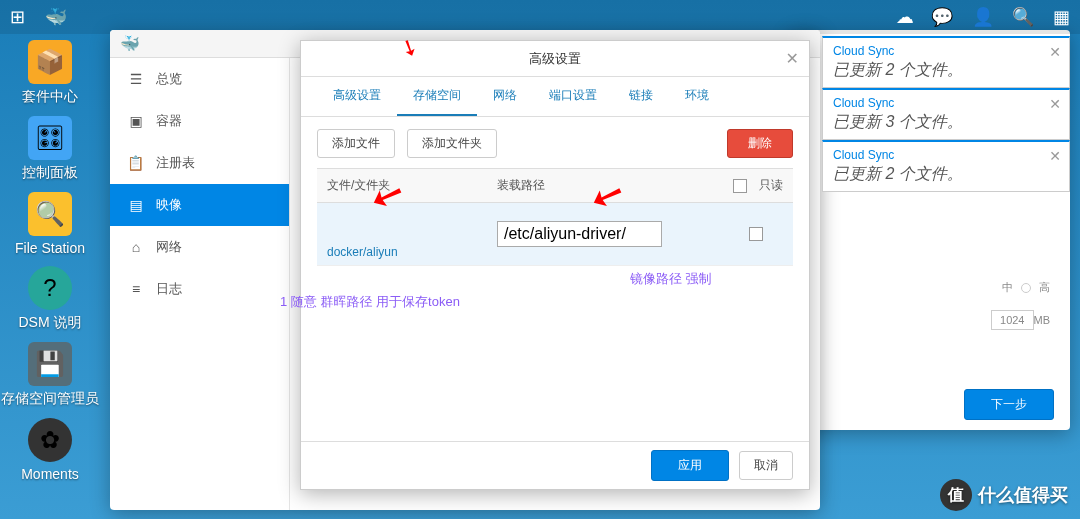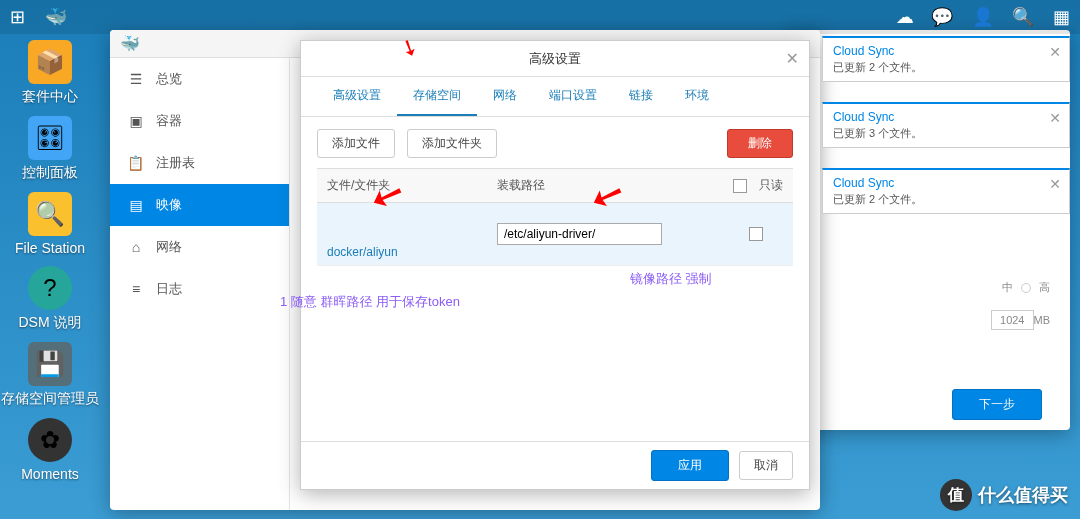--- a/index.html
+++ b/index.html
@@ -41,39 +41,39 @@
     .btn { padding: 5px 14px; font-size: 12px; border: 1px solid #ccc; background: #fff; border-radius: 3px; cursor: pointer; color: #444; }
     .btn-danger { background: #e74c3c; color: #fff; border-color: #c0392b; margin-left: auto; padding: 5px 20px; }
     .btn-primary { background: #0086e5; color: #fff; border-color: #0071c5; padding: 6px 26px; }
     .table-header { display: flex; background: #f8f8f8; border-top: 1px solid #ddd; border-bottom: 1px solid #ddd; font-size: 12px; color: #555; }
     .table-header-cell { padding: 8px 10px; }
     .col-folder { width: 170px; }
     .col-path { width: 220px; }
     .col-readonly { flex: 1; display: flex; align-items: center; justify-content: flex-end; gap: 6px; }
     .table-row { display: flex; border-bottom: 1px solid #eee; font-size: 12px; align-items: center; background: #eaf4fc; }
     .table-cell { padding: 6px 10px; }
-    .mount-input { width: 165px; padding: 3px 6px; font-size: 12px; border: 1px solid #aaa; }
+    .mount-input { width: 165px; padding: 3px 6px; font-size: 16px; border: 1px solid #aaa; }
     .checkbox { width: 14px; height: 14px; border: 1px solid #999; background: #fff; margin-right: 20px; }
     .checkbox.header-cb { margin-right: 6px; }
     .modal-footer { position: absolute; bottom: 0; left: 0; right: 0; height: 48px; border-top: 1px solid #ddd; display: flex; align-items: center; justify-content: flex-end; gap: 10px; padding: 0 16px; }
     
     
     .annotation { position: absolute; color: #8b5cf6; font-size: 13px; z-index: 100; }
     .arrow { color: #f00; font-size: 22px; }
     
     
     .notifications { position: absolute; right: 10px; top: 36px; width: 248px; }
-    .notif { background: #fff; border: 1px solid #ccc; border-top: 2px solid #0086e5; padding: 6px 10px; margin-bottom: 20px; position: relative; }
+    .notif { background: #fff; border: 1px solid #ccc; border-top: 2px solid #0086e5; padding: 6px 10px; margin-bottom: 0; position: relative; }
     .notif-title { color: #0086e5; font-size: 12px; font-weight: 500; }
-    .notif-body { font-size: 11px; color: #555; margin-top: 2px; }
+    .notif-body { font-size: 16px; color: #555; margin-top: 2px; font-style: italic; }
     .notif-close { position: absolute; right: 8px; top: 6px; color: #999; cursor: pointer; font-size: 14px; }
     
     
     .right-panel { position: absolute; right: 10px; top: 30px; width: 280px; height: 400px; background: #fff; border-radius: 4px; box-shadow: 0 4px 20px rgba(0,0,0,0.3); z-index: -1; }
-    .right-panel-footer { position: absolute; bottom: 10px; right: 28px; padding-left: 8px; }
+    .right-panel-footer { position: absolute; bottom: 10px; right: 16px; padding-left: 8px; }
     .slider-area { position: absolute; right: 20px; top: 250px; font-size: 11px; color: #888; display: flex; align-items: center; gap: 8px; }
     .num-box { border: 1px solid #ccc; padding: 3px 8px; font-size: 11px; color: #888; }
     
     
     .watermark { position: absolute; right: 12px; bottom: 8px; display: flex; align-items: center; gap: 6px; color: #fff; font-size: 18px; font-weight: bold; text-shadow: 0 1px 3px rgba(0,0,0,0.5); }
     .watermark-badge { width: 32px; height: 32px; background: #333; border-radius: 50%; display: flex; align-items: center; justify-content: center; color: #fff; font-size: 16px; font-weight: bold; }
   </style>
 </head>
 <body>
 

